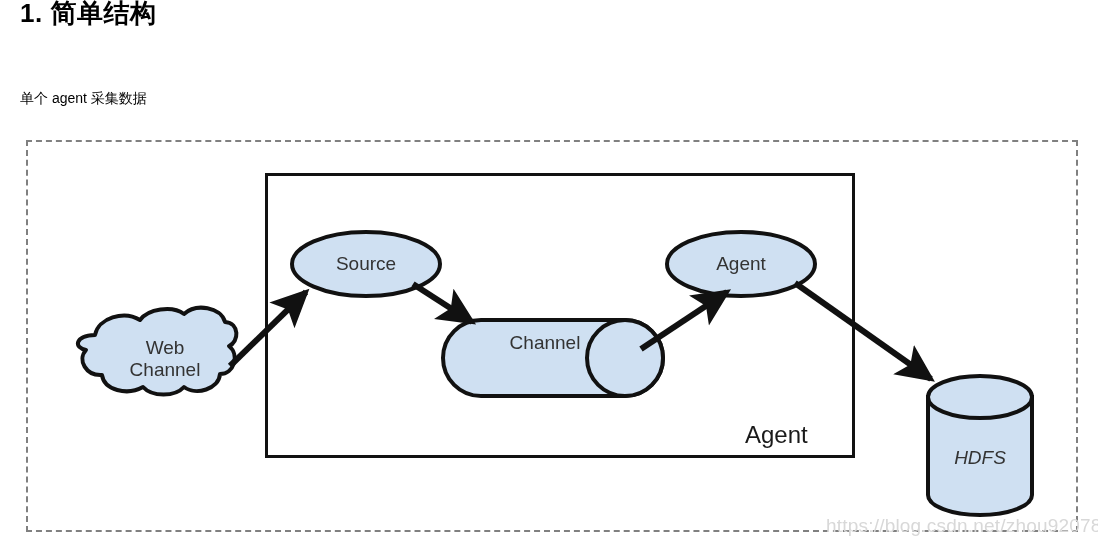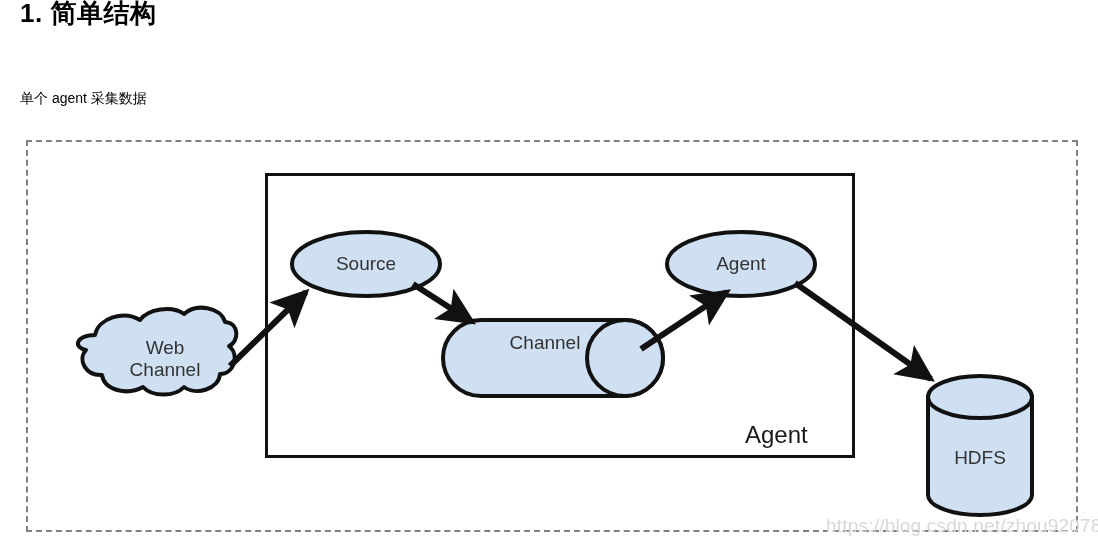--- a/index.html
+++ b/index.html
@@ -181,17 +181,17 @@
     <span>Web</span><br>
     <span>Channel</span>
   </div>
 
   <div class="shape-label" style="left:316px; top:253px; width:100px;">Source</div>
 
   <div class="shape-label" style="left:495px; top:332px; width:100px;">Channel</div>
 
   <div class="shape-label" style="left:691px; top:253px; width:100px;">Agent</div>
 
-  <div class="shape-label" style="left:930px; top:447px; width:100px;">HDFS</div>
+  <div class="shape-label" style="left:930px; top:447px; width:100px;font-style:italic;">HDFS</div>
 
   <div class="watermark">https://blog.csdn.net/zhou920786312</div>
 
 </div>
 
 </body></html>

